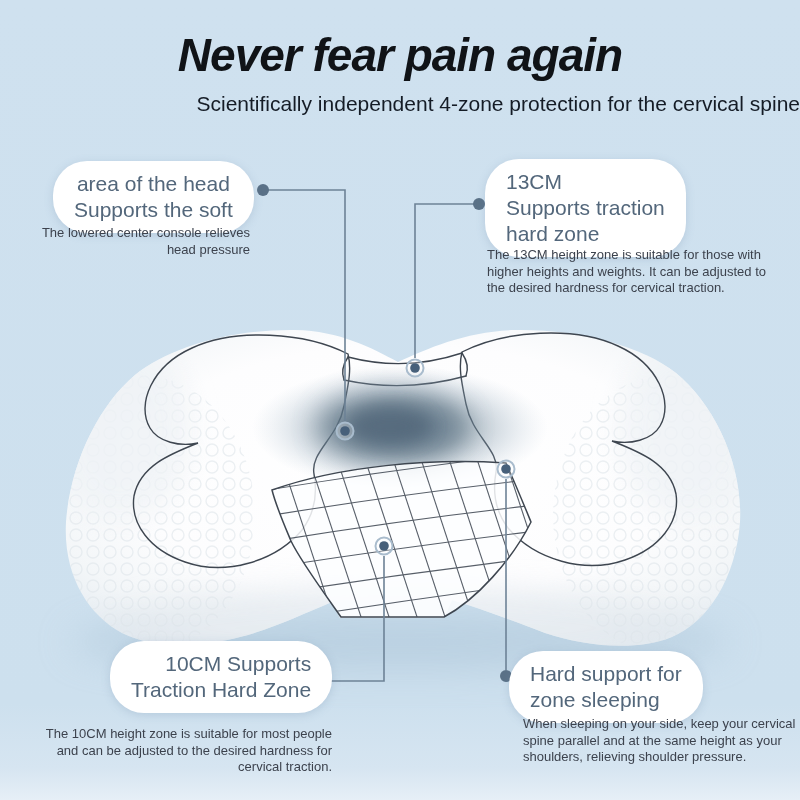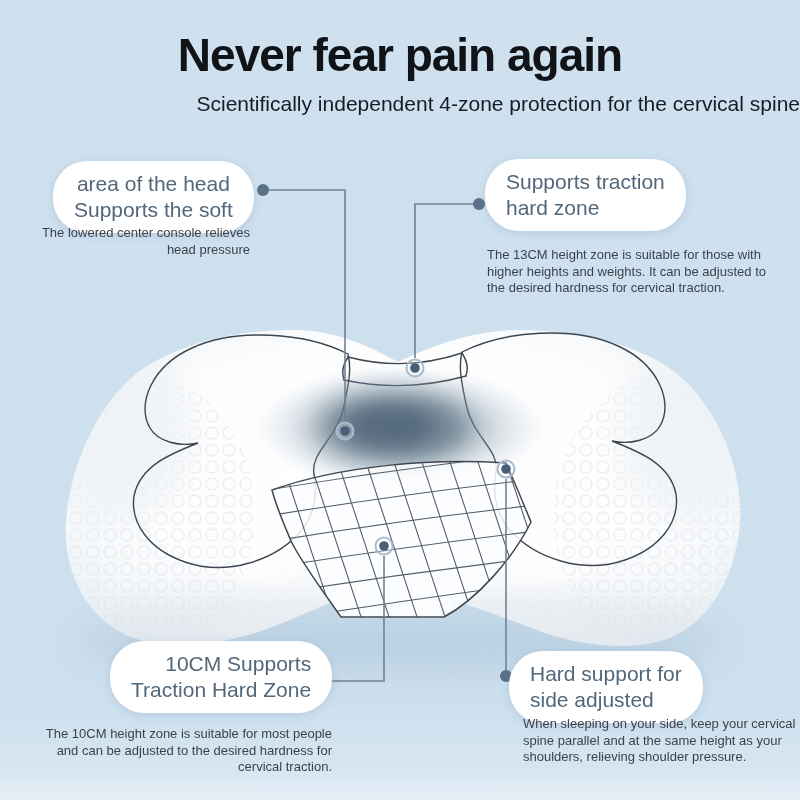--- a/index.html
+++ b/index.html
@@ -4,21 +4,21 @@
 <style>
   html,body{margin:0;padding:0;background:#ffffff;}
   .stage{
     position:relative;width:800px;height:800px;overflow:hidden;
     background:linear-gradient(180deg,#cfe1ef 0%,#cde0ee 88%,#d6e5f1 96%,#e6eff7 100%);
     font-family:"Liberation Sans", sans-serif;
   }
   .art{position:absolute;left:0;top:0;width:800px;height:800px;}
   .title{
     position:absolute;left:0;top:28px;width:800px;text-align:center;
-    font-size:46px;font-weight:bold;letter-spacing:-1px;color:#101317;
+    font-size:46px;font-weight:bold;letter-spacing:-1px;color:#101317;font-style:italic;
   }
   .subtitle{
     position:absolute;left:0;top:92px;width:800px;text-align:right;
     font-size:21px;font-weight:500;color:#151c26;
   }
   .pill{
     position:absolute;background:#ffffff;border-radius:34px;
     color:#53677b;font-size:21px;line-height:1.24;font-weight:500;
     box-shadow:0 2px 8px rgba(110,140,170,.25);
     padding:10px 21px;white-space:nowrap;
@@ -164,30 +164,31 @@
   <div class="title">Never fear pain again</div>
   <div class="subtitle">Scientifically independent 4-zone protection for the cervical spine</div>
 
   <div class="pill ta-c" id="pill-head">
     <span class="ln">area of the head</span>
     <span class="ln">Supports the soft</span>
   </div>
   <div class="body-text ta-r" id="body-head">The lowered center console relieves head pressure</div>
 
   <div class="pill ta-l" id="pill-13cm">
+    <span class="ln">13CM</span>
     <span class="ln">Supports traction</span>
     <span class="ln">hard zone</span>
   </div>
   <div class="body-text ta-l" id="body-13cm">The 13CM height zone is suitable for those with higher heights and weights. It can be adjusted to the desired hardness for cervical traction.</div>
 
   <div class="pill ta-r" id="pill-10cm">
     <span class="ln">10CM Supports</span>
     <span class="ln">Traction Hard Zone</span>
   </div>
   <div class="body-text ta-r" id="body-10cm">The 10CM height zone is suitable for most people and can be adjusted to the desired hardness for cervical traction.</div>
 
   <div class="pill ta-l" id="pill-side">
     <span class="ln">Hard support for</span>
-    <span class="ln">side adjusted</span>
+    <span class="ln">zone sleeping</span>
   </div>
   <div class="body-text ta-l" id="body-side">When sleeping on your side, keep your cervical spine parallel and at the same height as your shoulders, relieving shoulder pressure.</div>
 
 </div>
 
 </body></html>

